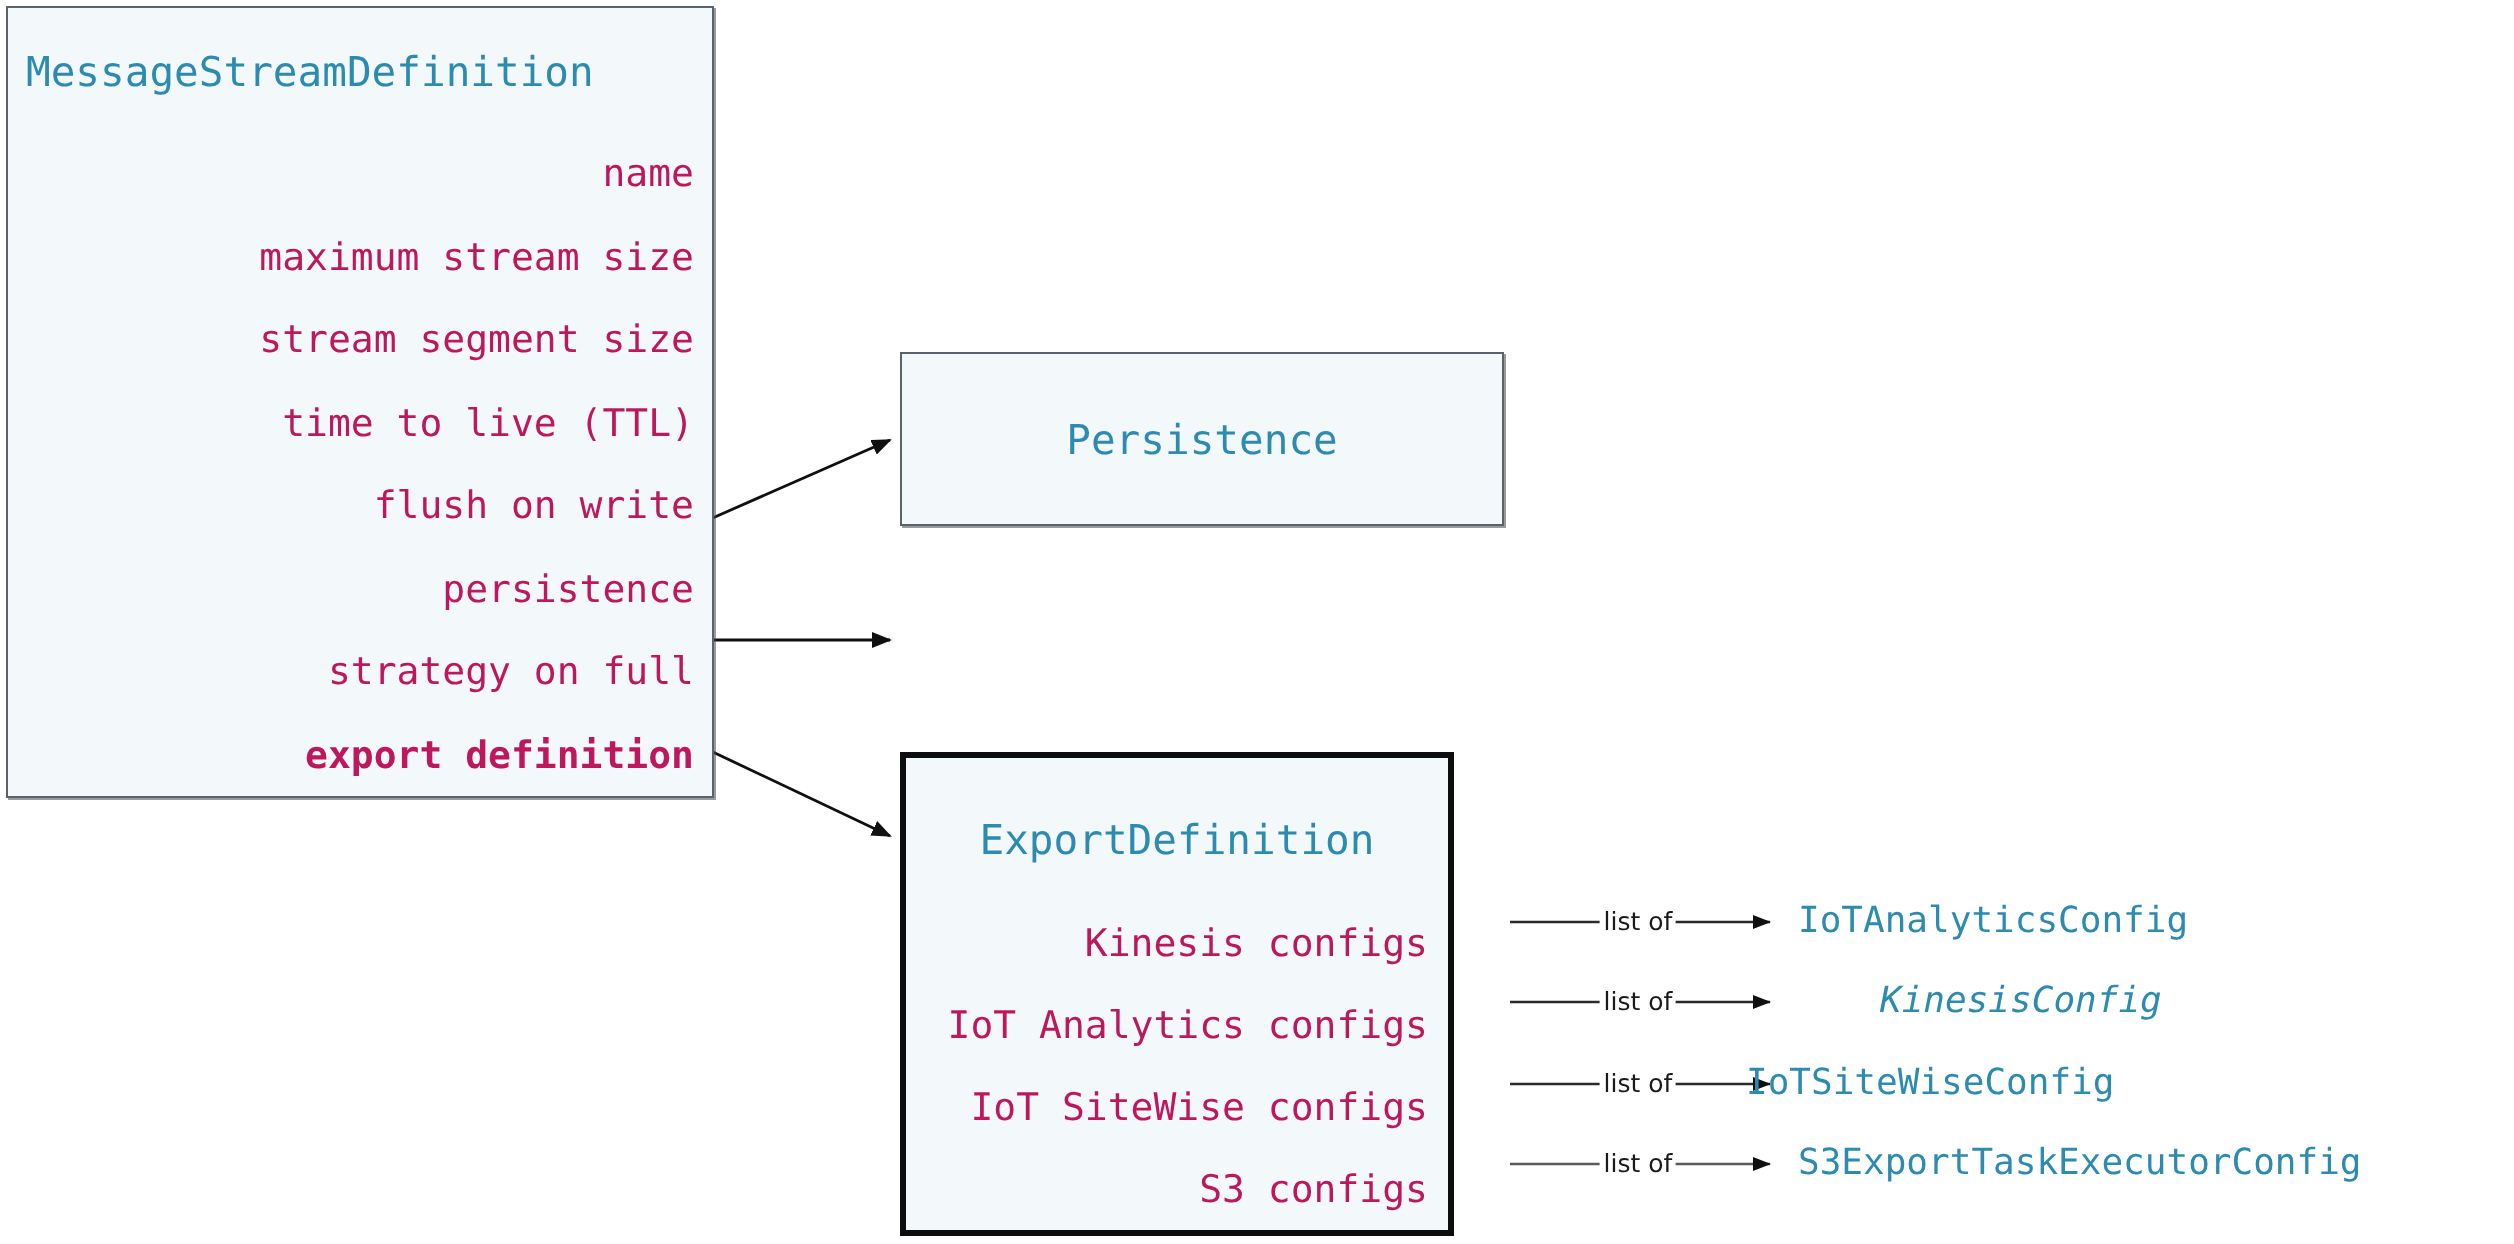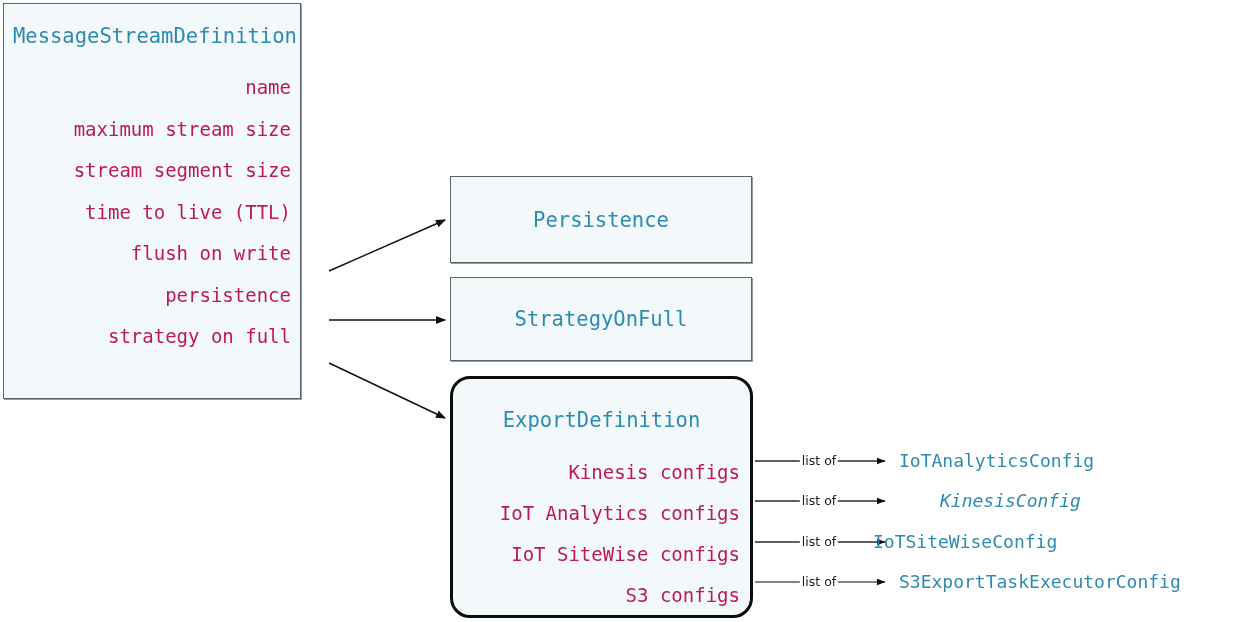--- a/index.html
+++ b/index.html
@@ -50,21 +50,21 @@
     text-align: right;
     font-family: "DejaVu Sans Mono", monospace;
     white-space: nowrap;
   }
   .field.bold { font-weight: bold; }
 
   
   #main-node {
     left: 3px;
     top: 3px;
-    width: 298px;
+    width: 354px;
     height: 396px;
   }
   #main-node .node-title {
     position: absolute;
     left: 9px;
     top: 19px;
     font-size: 20.5px;
     line-height: 26px;
     text-align: left;
   }
@@ -100,23 +100,22 @@
     right: 0;
     top: 50%;
     transform: translateY(-50%);
     font-size: 20.5px;
   }
 
   
   #export-node {
     left: 450px;
     top: 376px;
-    width: 303px;
+    width: 277px;
     height: 242px;
-    border-radius: 20px;
   }
   #export-node .node-title {
     position: absolute;
     left: 0;
     right: 0;
     top: 28px;
     font-size: 20.5px;
     line-height: 26px;
   }
   #export-node .field-list {
@@ -199,30 +198,28 @@
   <div class="node" id="main-node">
     <div class="node-title">MessageStreamDefinition</div>
     <div class="field-list">
       <div class="field">name</div>
       <div class="field">maximum stream size</div>
       <div class="field">stream segment size</div>
       <div class="field">time to live (TTL)</div>
       <div class="field">flush on write</div>
       <div class="field">persistence</div>
       <div class="field">strategy on full</div>
+      <div class="field bold">export definition</div>
     </div>
   </div>
 
   <div class="node" id="persistence-node">
     <div class="node-title">Persistence</div>
   </div>
 
-  <div class="node" id="strategy-node">
-    <div class="node-title">StrategyOnFull</div>
-  </div>
 
   <div class="node thick" id="export-node">
     <div class="node-title">ExportDefinition</div>
     <div class="field-list">
       <div class="field">Kinesis configs</div>
       <div class="field">IoT Analytics configs</div>
       <div class="field">IoT SiteWise configs</div>
       <div class="field">S3 configs</div>
     </div>
   </div>

